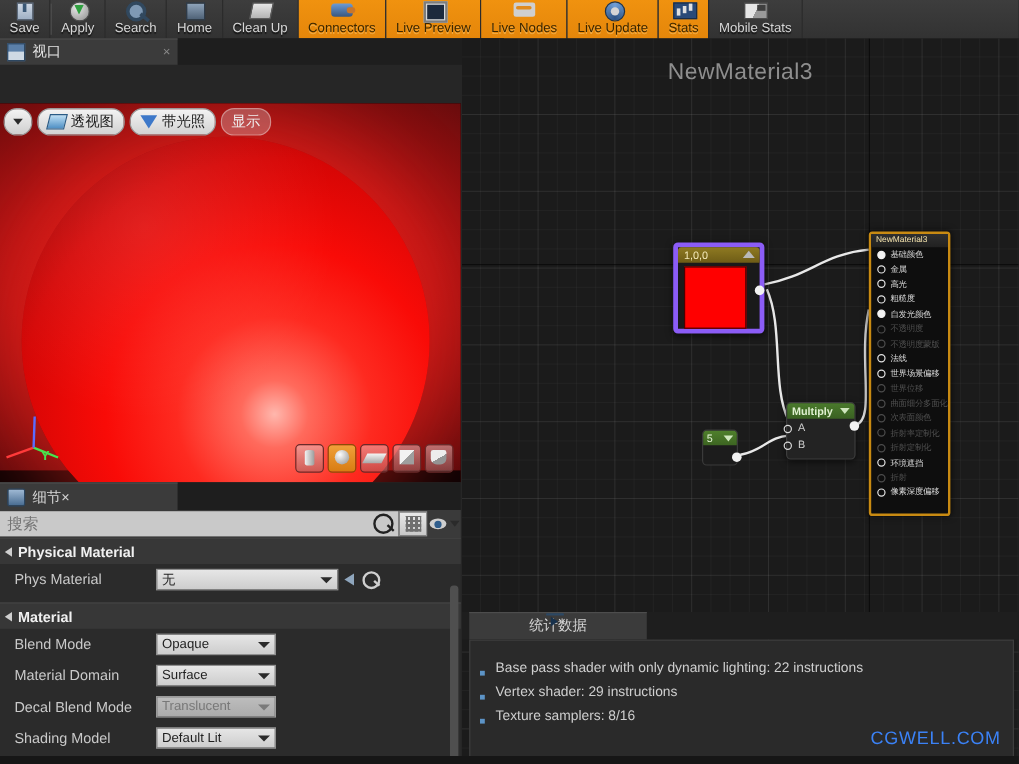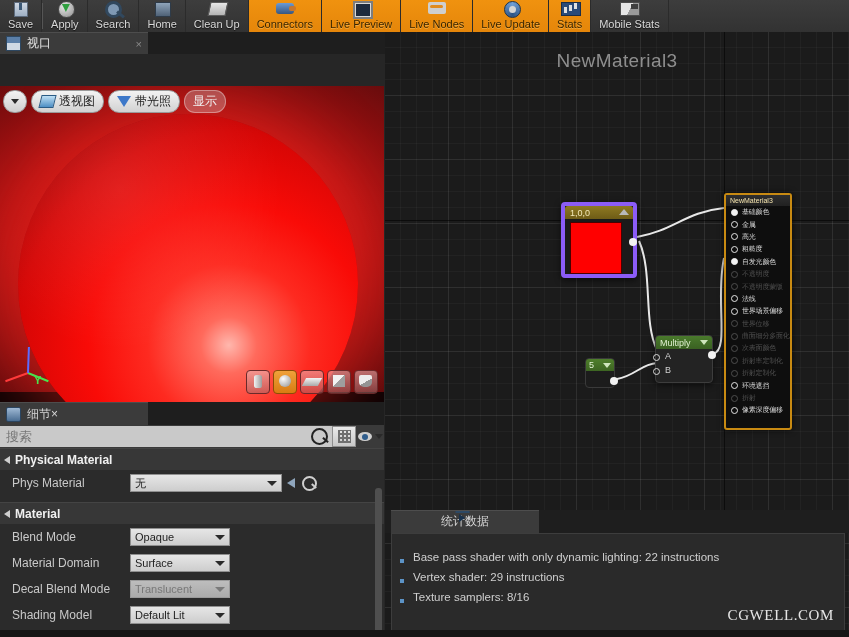--- a/index.html
+++ b/index.html
@@ -213,21 +213,21 @@
   .n-sca{left:200px;top:326px;width:30px;height:30px;background:#1c1c1c;border:1px solid #3a3a3a;}
   .n-sca .shdr{height:12px;background:linear-gradient(#4f7f2c,#3d6522);border-radius:3px 3px 0 0;
     display:flex;align-items:center;justify-content:space-between;padding:0 3px;font-size:9px;color:#e4f3d6;}
   .n-sca .stri{width:0;height:0;border-left:4px solid transparent;border-right:4px solid transparent;
     border-top:5px solid #cfe6bd;}
 
   
   .n-mul{left:270px;top:303px;width:58px;height:48px;background:#232323;border:1px solid #3d3d3d;
     box-shadow:0 2px 6px rgba(0,0,0,.6);}
   .n-mul .mhdr{height:13px;background:linear-gradient(#4a7a2c,#3a6122);border-radius:3px 3px 0 0;
-    display:flex;align-items:center;justify-content:space-between;padding:0 4px;font-size:9px;color:#dff0d0;}
+    display:flex;align-items:center;justify-content:space-between;padding:0 4px;font-size:9px;color:#dff0d0;font-weight:bold;}
   .n-mul .mtri{width:0;height:0;border-left:4px solid transparent;border-right:4px solid transparent;
     border-top:5px solid #cfe6bd;}
   .pin-in{position:absolute;width:7px;height:7px;border-radius:50%;border:1.5px solid #d9d9d9;
     box-sizing:border-box;}
   .pin-lbl{position:absolute;font-size:9px;color:#cfcfcf;}
 
   
   .n-out{left:339px;top:161px;width:68px;height:237px;background:#0e0e0e;
     border:2px solid #c88a12;border-radius:3px;box-shadow:0 0 6px rgba(0,0,0,.7);}
   .n-out .ohdr{height:11px;background:linear-gradient(#2f2f2f,#212121);
@@ -250,22 +250,22 @@
     display:flex;align-items:center;padding:0 6px;box-sizing:border-box;border-top:1px solid #4d4d4d;flex-direction:column;}
   .st-tab .sicon{width:13px;height:13px;margin-right:6px;border-radius:2px;
     background:linear-gradient(#b9cfe4,#4f7399);border:1px solid #2c4864;position:relative;}
   .st-tab .sicon:after{content:"";position:absolute;left:3px;top:2px;width:0;height:0;
     border-top:4px solid transparent;border-bottom:4px solid transparent;border-left:6px solid #17314c;}
   .st-body{position:absolute;left:6px;right:4px;top:23px;bottom:6px;background:#2a2a2a;
     border:1px solid #3d3d3d;box-sizing:border-box;padding:9px 0 0 0;}
   .st-item{display:flex;align-items:flex-end;height:20px;padding-left:8px;}
   .st-dot{width:4px;height:4px;background:#5c93c6;margin-right:9px;flex:0 0 auto;}
   .st-txt{font-size:11.5px;color:#cfcfcf;}
-  .wm{position:absolute;right:10px;bottom:6px;font-family:Liberation Serif, serif;
-    font-size:15px;color:#e5e5e5;letter-spacing:.6px;text-align:right;}
+  .wm{position:absolute;right:10px;bottom:6px;font-family:Liberation Sans, sans-serif;
+    font-size:15px;color:#3b82f6;letter-spacing:.6px;text-align:right;}
 
   .bottombar{position:absolute;left:0;right:0;bottom:0;height:7px;background:#161616;}
 </style>
 </head>
 <body>
 
 <div class="app">
 
   <div class="toolbar">
     <div class="tb-btn dark">

